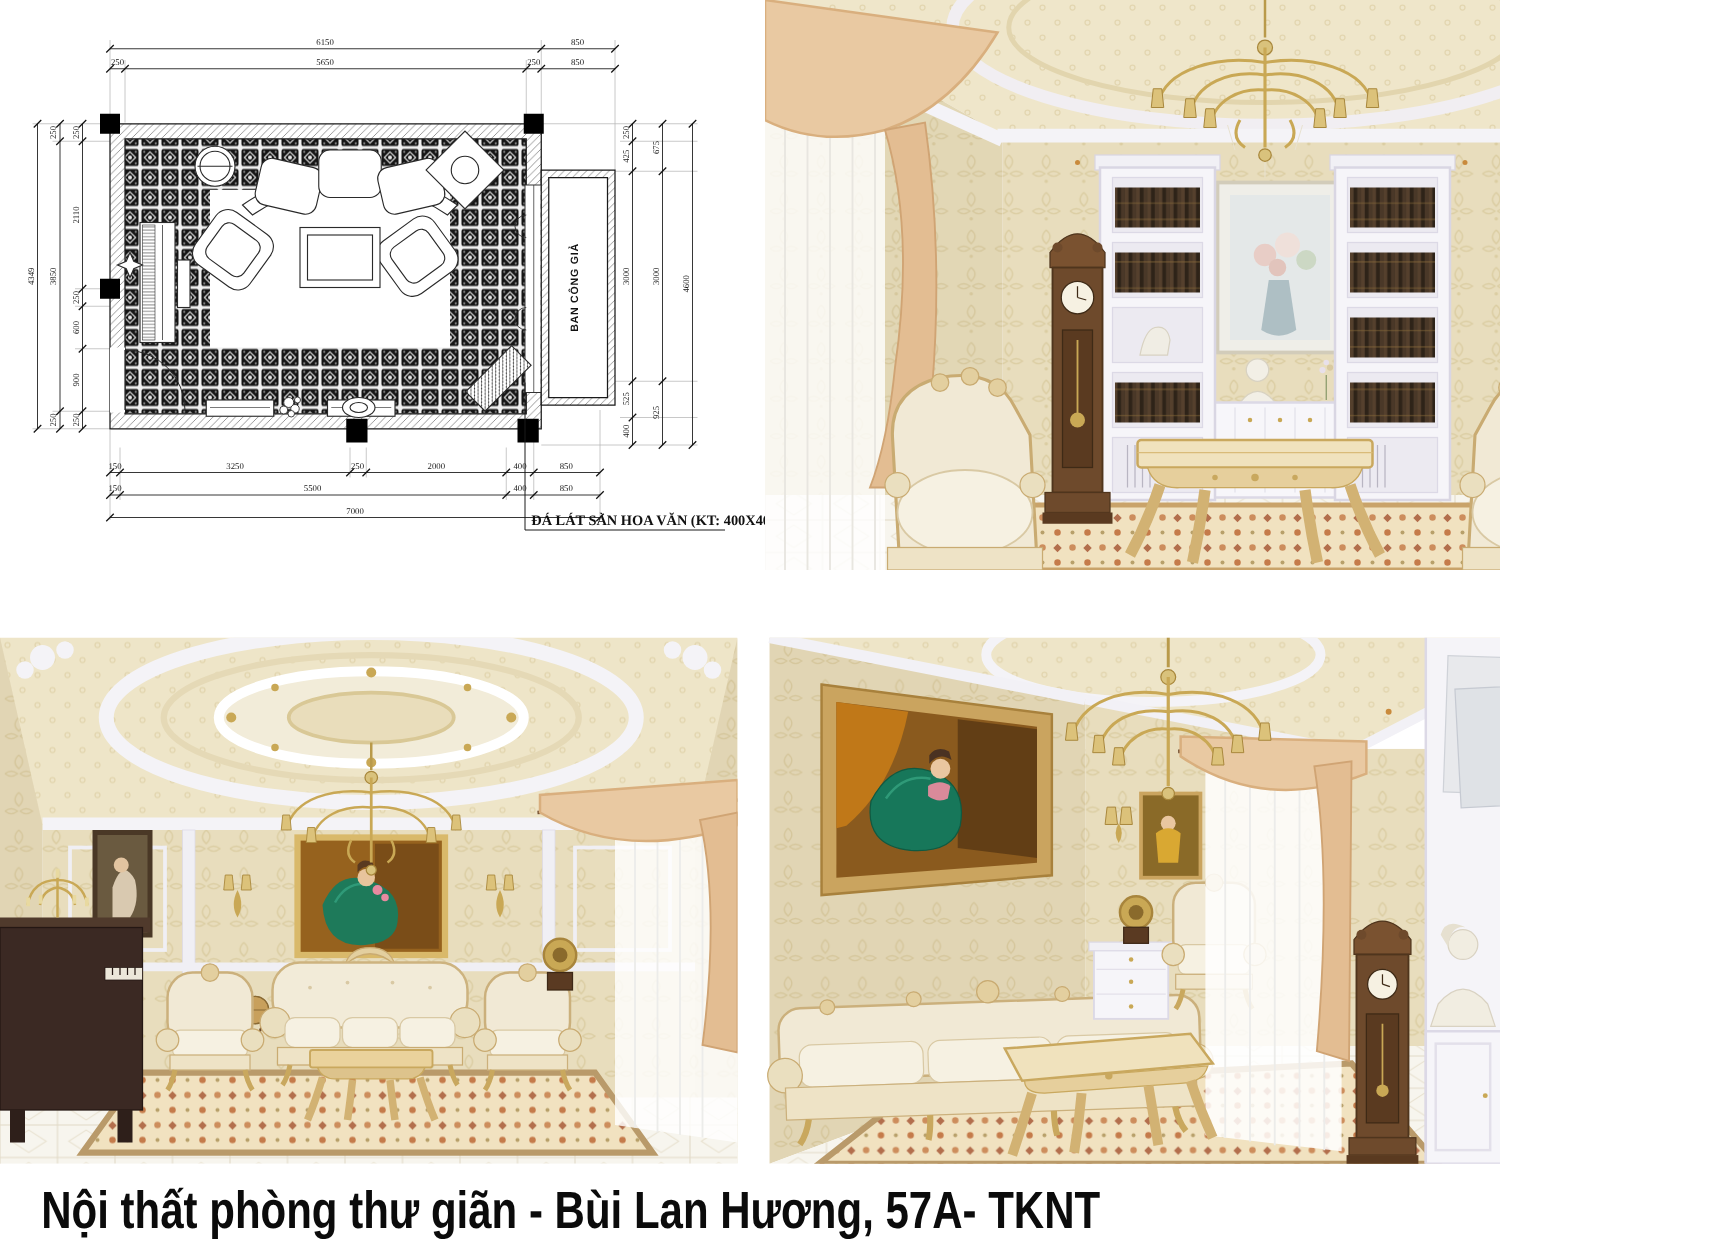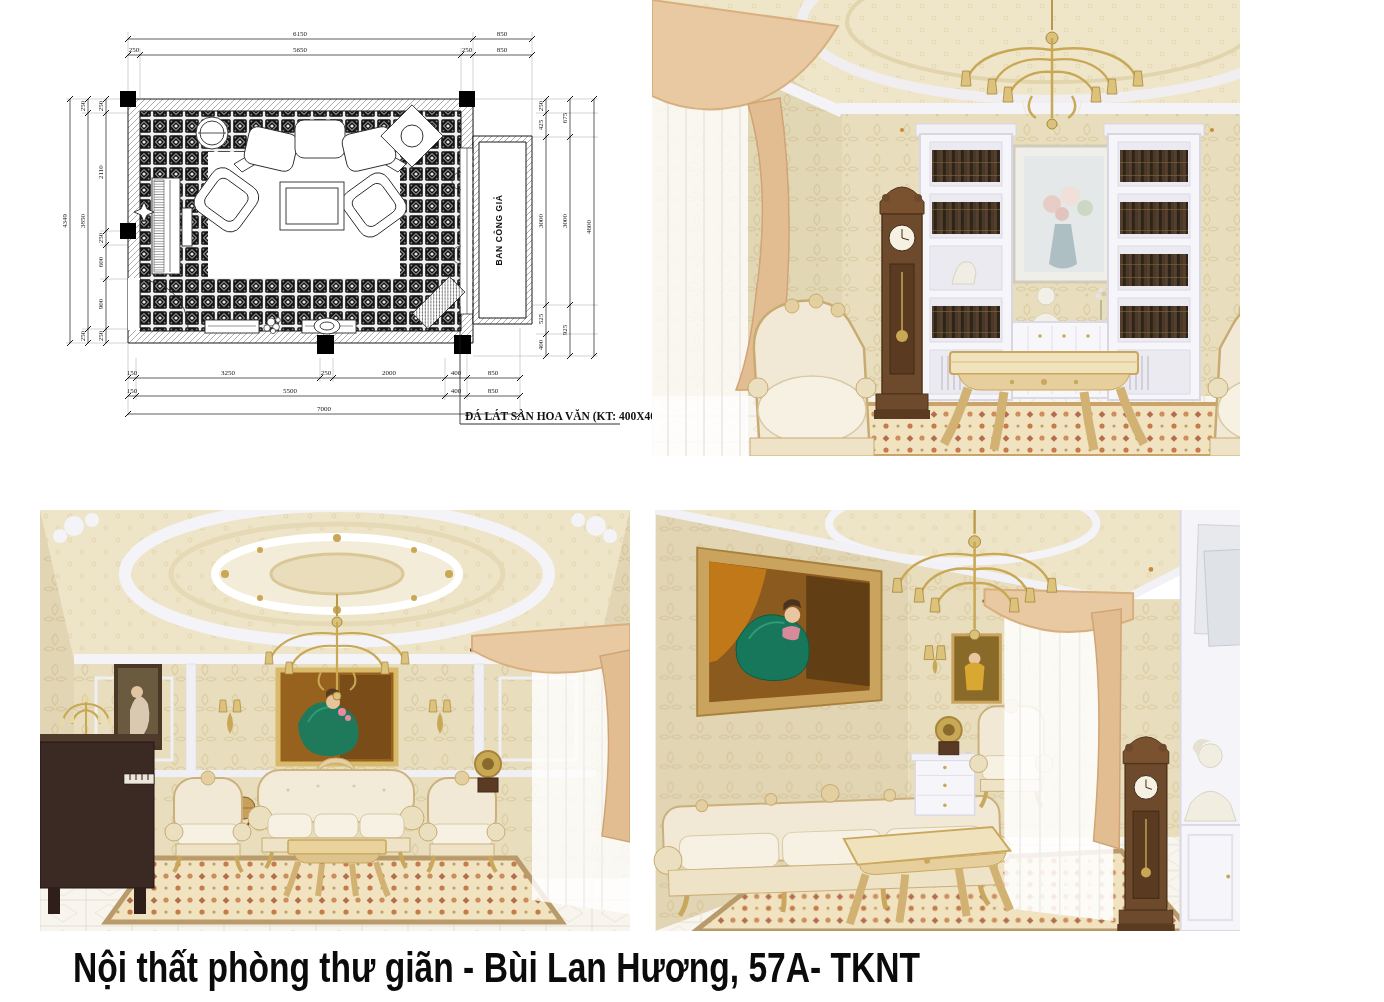--- a/index.html
+++ b/index.html
@@ -1,17 +1,17 @@
 <!DOCTYPE html>
 <html><head>
 <meta charset="utf-8">
 <style>
   html,body{margin:0;padding:0;background:#fff;}
   .sheet{position:relative;width:1200px;height:1002px;background:#ffffff;overflow:hidden;
-         font-family:"Liberation Sans",sans-serif;margin-left:40px;}
+         font-family:"Liberation Sans",sans-serif;}
   .q{position:absolute;display:block;}
   .fp{left:0;top:6px;width:612px;height:470px;}
   .v1{left:612px;top:0;width:772px;height:456px;}
   .v2{left:0;top:510px;width:590px;height:421px;}
   .v3{left:612px;top:510px;width:772px;height:421px;}
   .caption{position:absolute;left:33px;top:944px;font-size:42px;font-weight:bold;color:#0b0b0b;
            transform:scaleX(.8);transform-origin:0 0;white-space:nowrap;letter-spacing:0;}
   svg text{user-select:none;}
   .dim{font:7px "Liberation Serif",serif;fill:#1a1a1a;}
   .note{font:600 11.5px "Liberation Serif",serif;fill:#111;}

